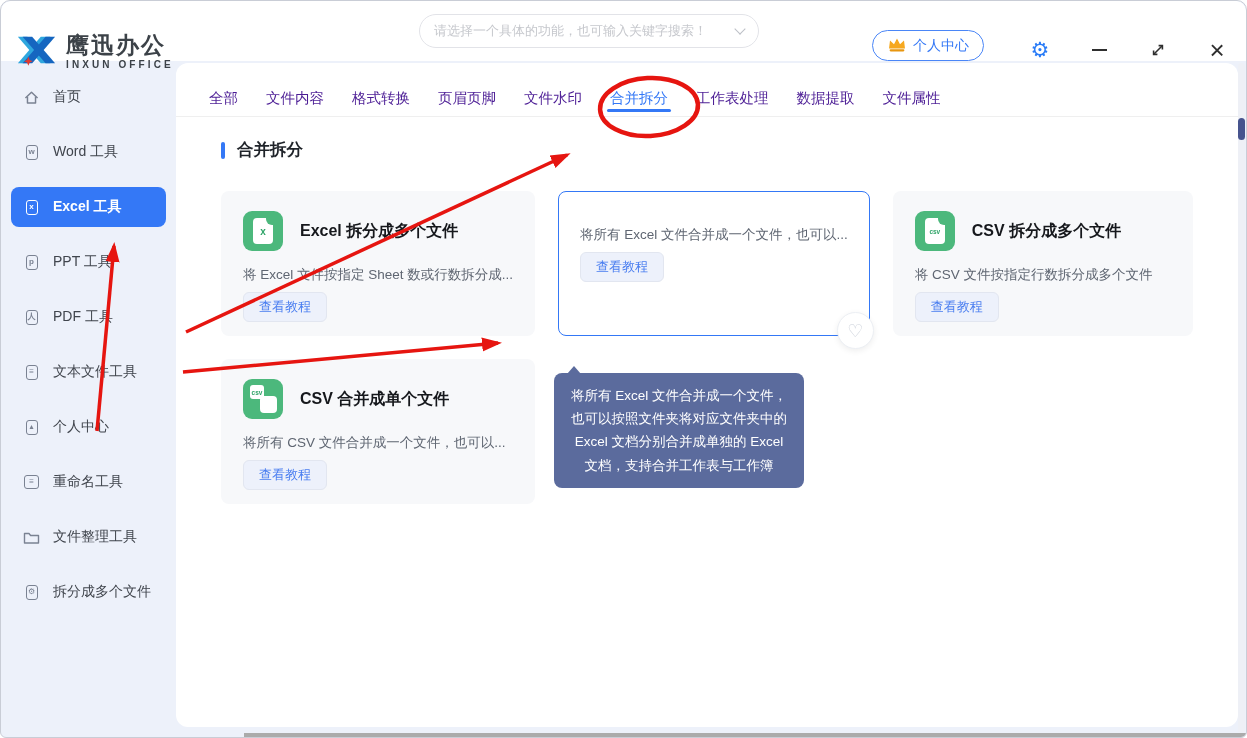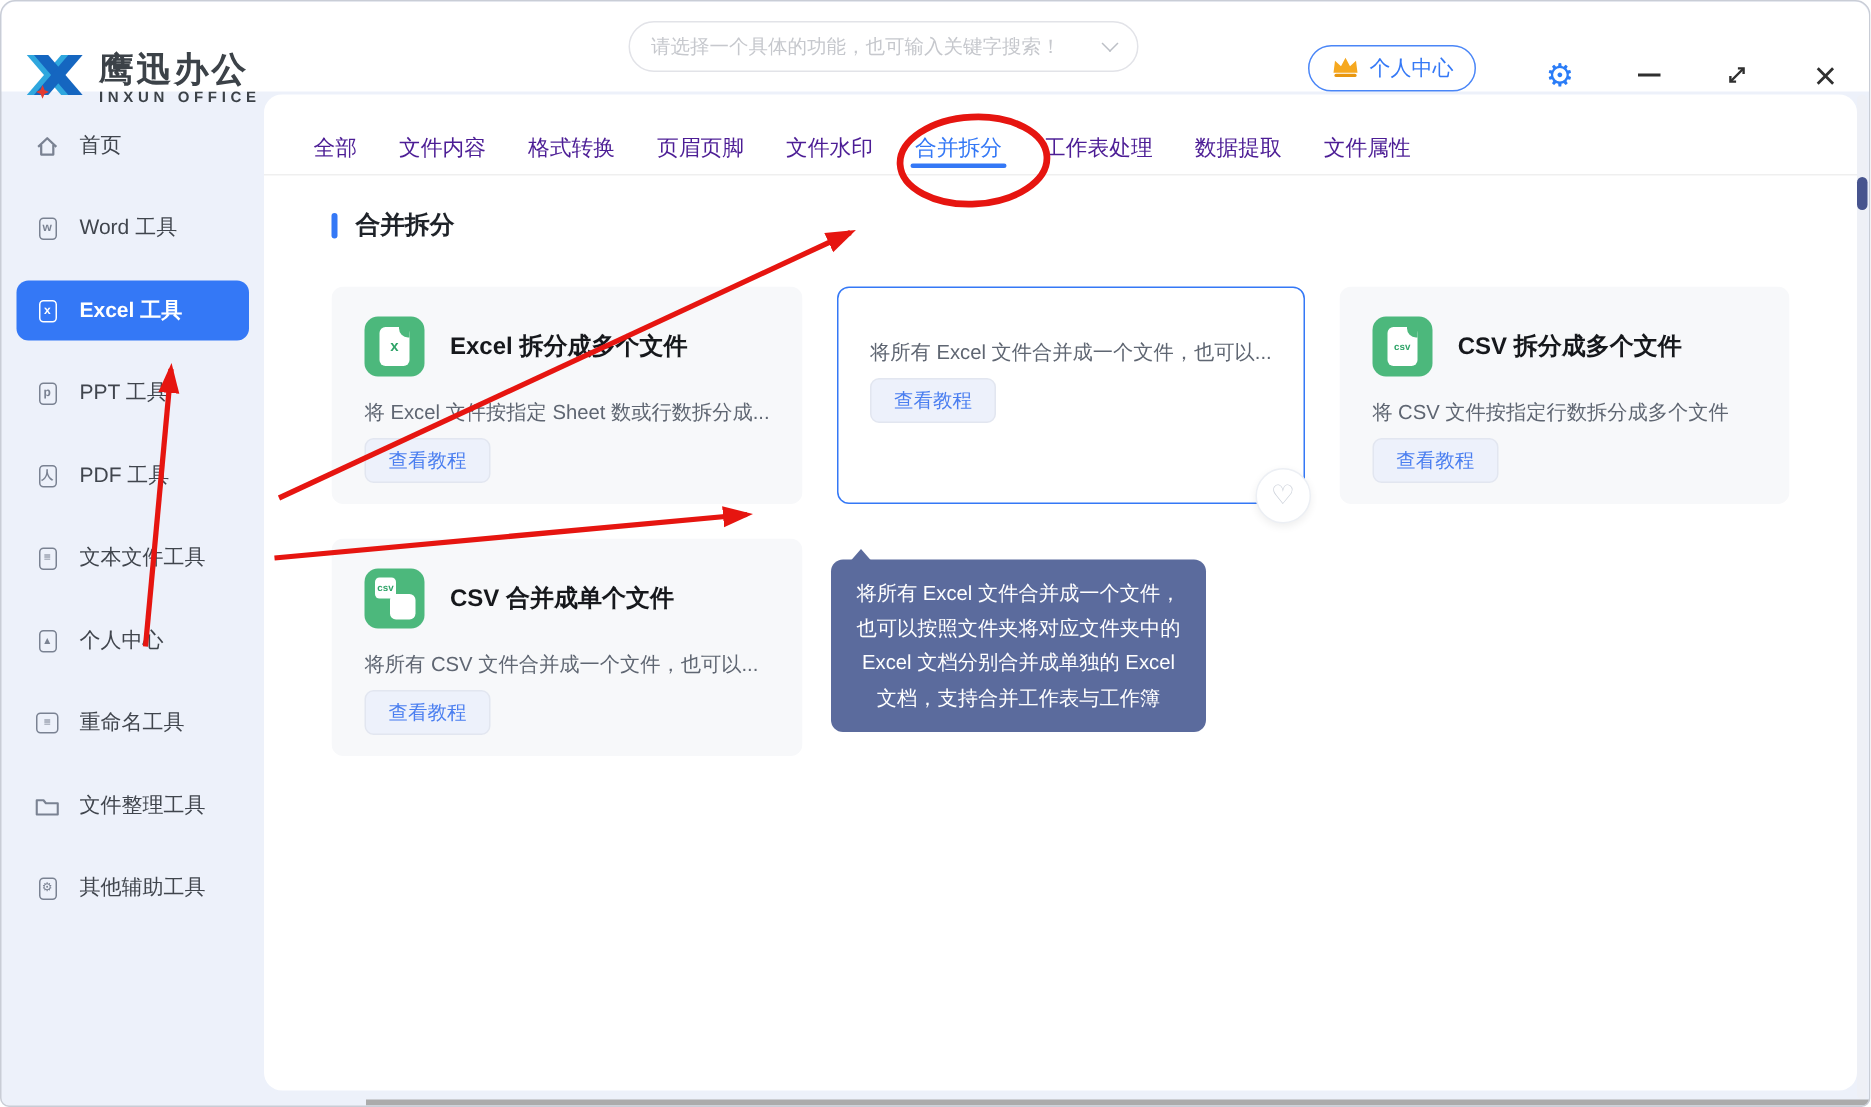--- a/index.html
+++ b/index.html
@@ -197,21 +197,21 @@
             <svg width="17" height="15" viewBox="0 0 17 15" fill="none" stroke="currentColor" stroke-width="1.4" stroke-linejoin="round">
               <path d="M1.5 3.5 H6 L7.6 5.5 H15.5 V13 H1.5 Z"></path>
             </svg>
           </span>
           <span class="lbl">文件整理工具</span>
         </div>
         <div class="side-item">
           <span class="icon">
             <span class="mini-doc">⚙</span>
           </span>
-          <span class="lbl">其他辅助工具</span>
+          <span class="lbl">拆分成多个文件</span>
         </div>
       </div>
   </nav>
 
   <main class="panel">
     <div class="tabs" id="tabs-row">
         <div class="tab">全部</div>
         <div class="tab">文件内容</div>
         <div class="tab">格式转换</div>
         <div class="tab">页眉页脚</div>

